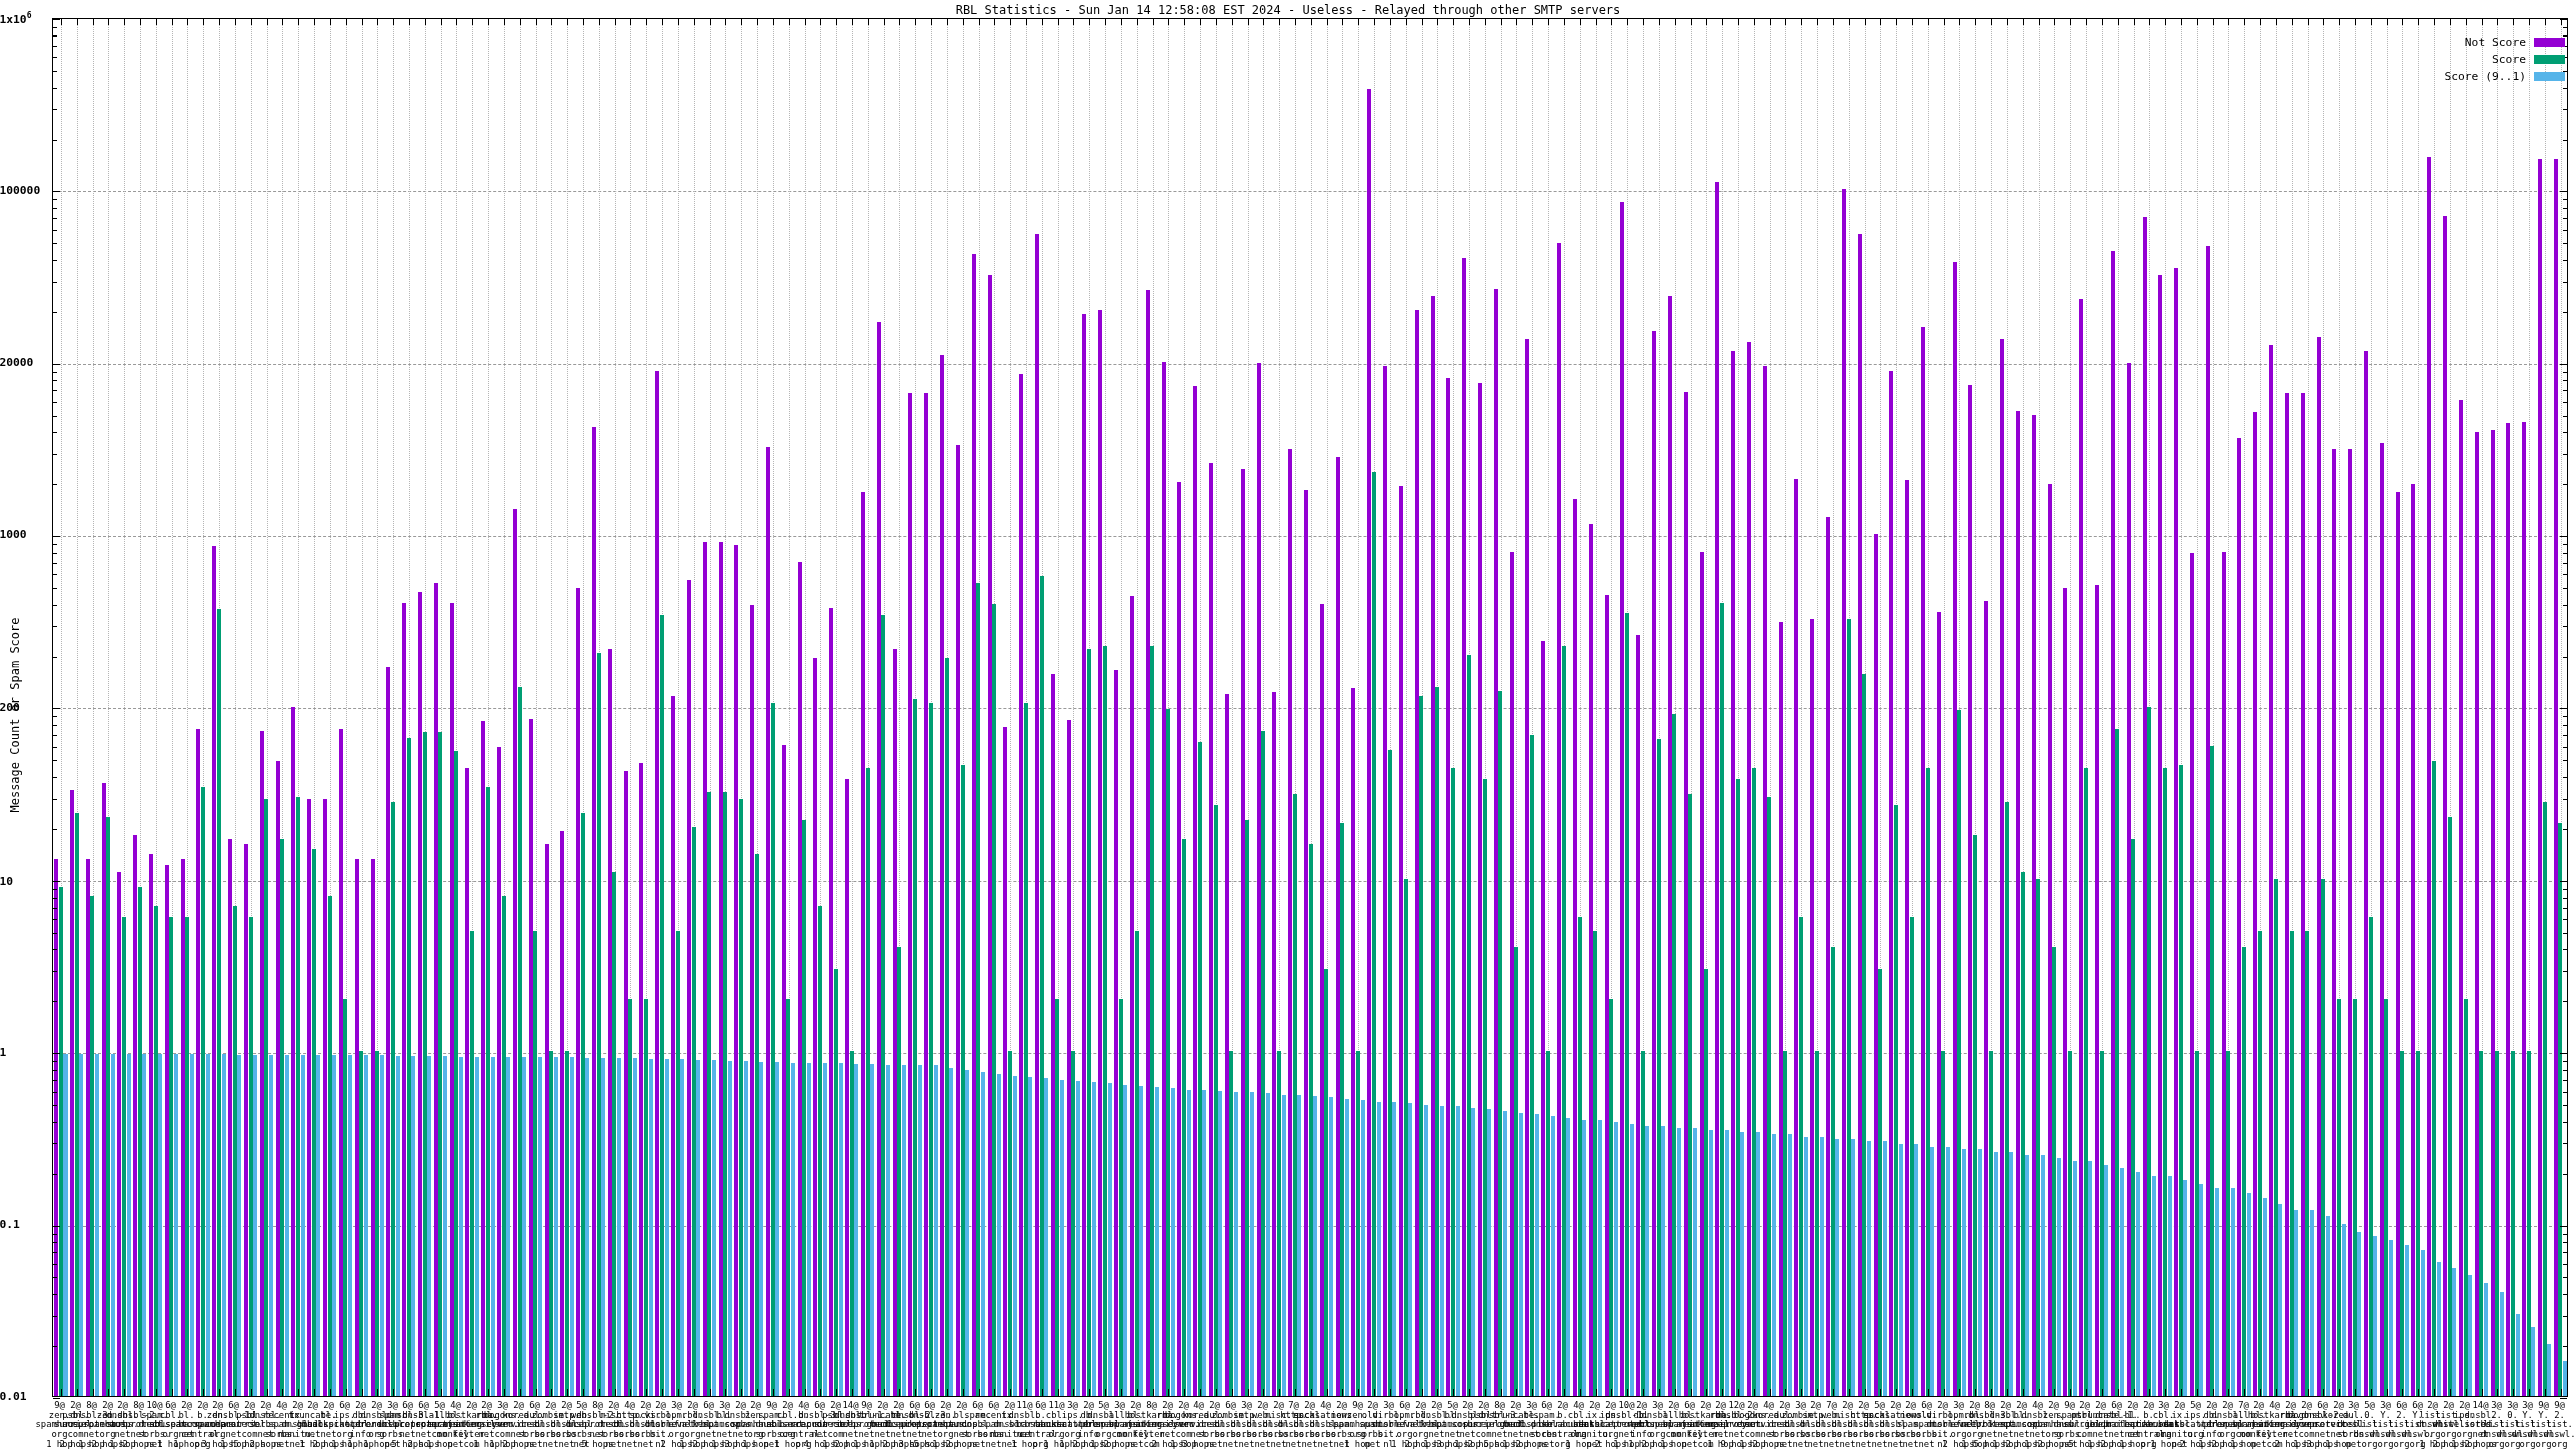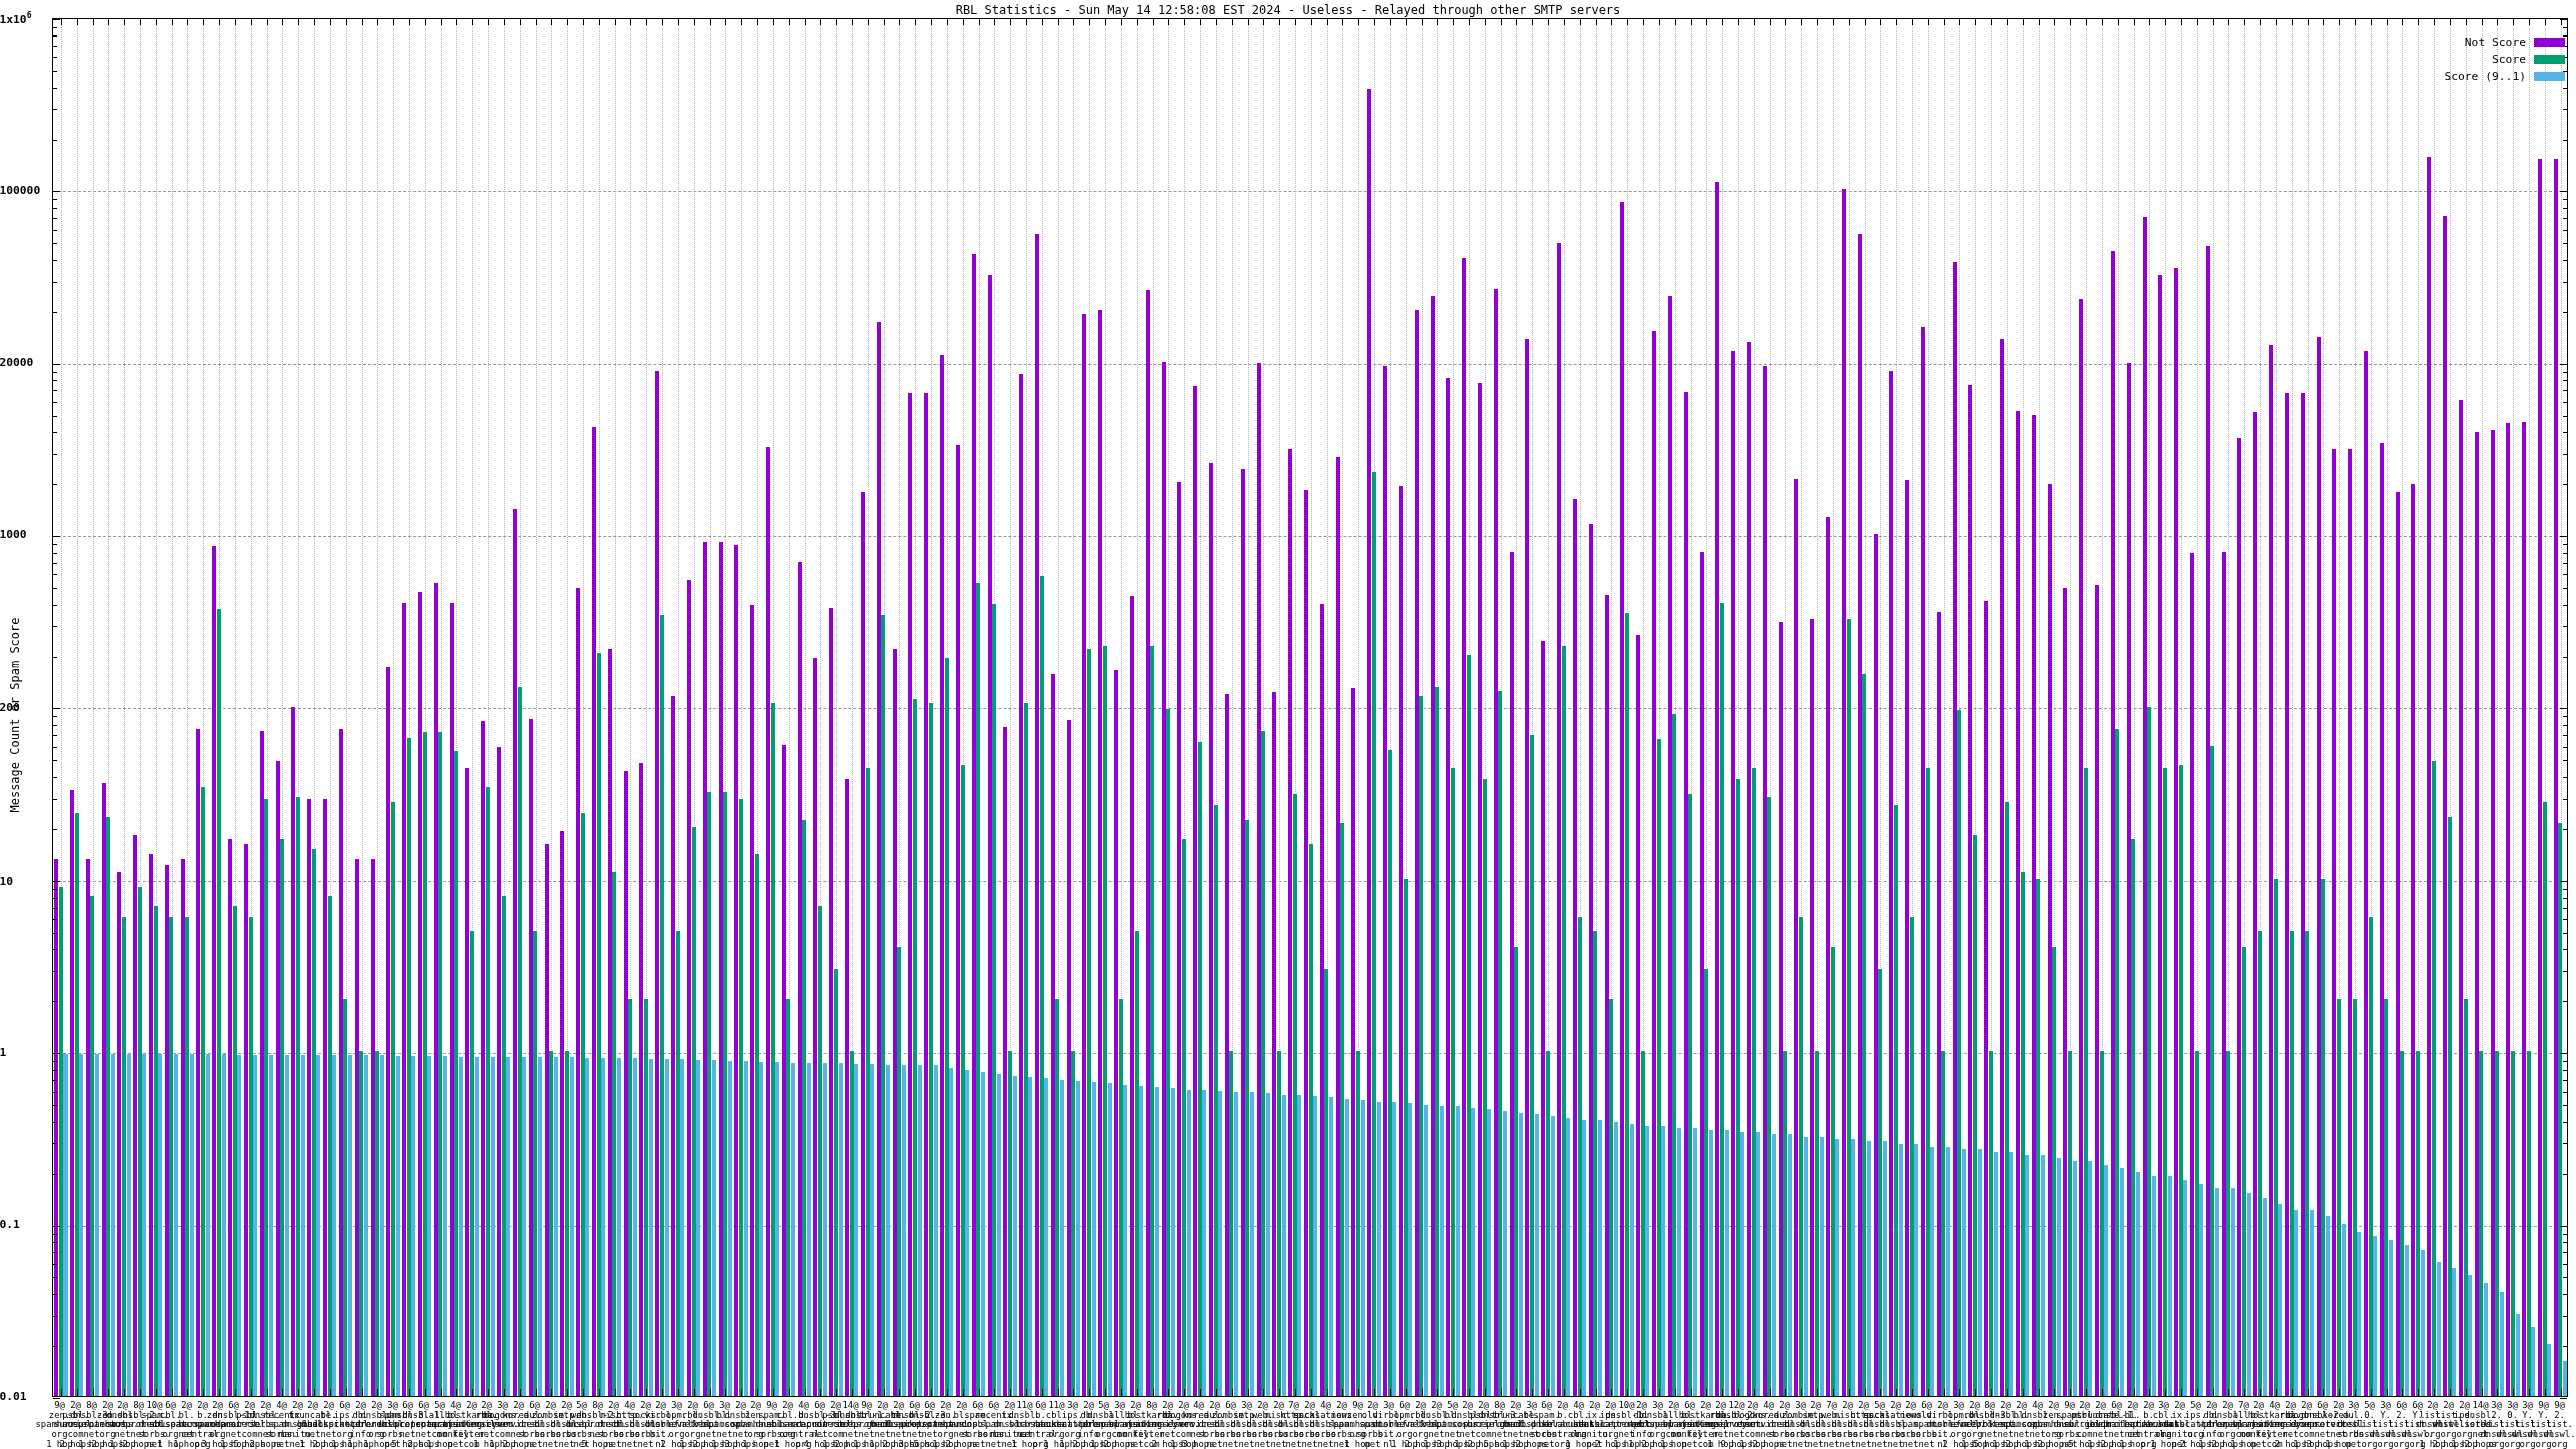--- a/index.html
+++ b/index.html
@@ -27,21 +27,21 @@
           font-size:8.9px;line-height:9.7px;white-space:pre;}
   .legend{position:absolute;top:34px;left:0;width:2565px;z-index:4;}
   .legend-row{position:absolute;right:0;height:17px;white-space:nowrap;}
   .legend-label{display:inline-block;vertical-align:middle;font-size:11.3px;margin-right:8px;}
   .legend-swatch{display:inline-block;vertical-align:middle;width:31px;height:8.9px;}
 </style>
 </head>
 <body>
 
 <div class="screen">
-  <div class="title">RBL Statistics - Sun May 14 12:58:08 EST 2024 - Useless - Relayed through other SMTP servers</div>
+  <div class="title">RBL Statistics - Sun Jan 14 12:58:08 EST 2024 - Useless - Relayed through other SMTP servers</div>
   <div class="ylab">Message Count or Spam Score</div>
   <div class="plot" id="plot-area">
       <div class="hgrid" style="top:172px"></div>
       <div class="hgrid" style="top:345px"></div>
       <div class="hgrid" style="top:517px"></div>
       <div class="hgrid" style="top:689px"></div>
       <div class="hgrid" style="top:862px"></div>
       <div class="hgrid" style="top:1034px"></div>
       <div class="hgrid" style="top:1207px"></div>
       <div class="vgrid" style="left:8px"></div>

